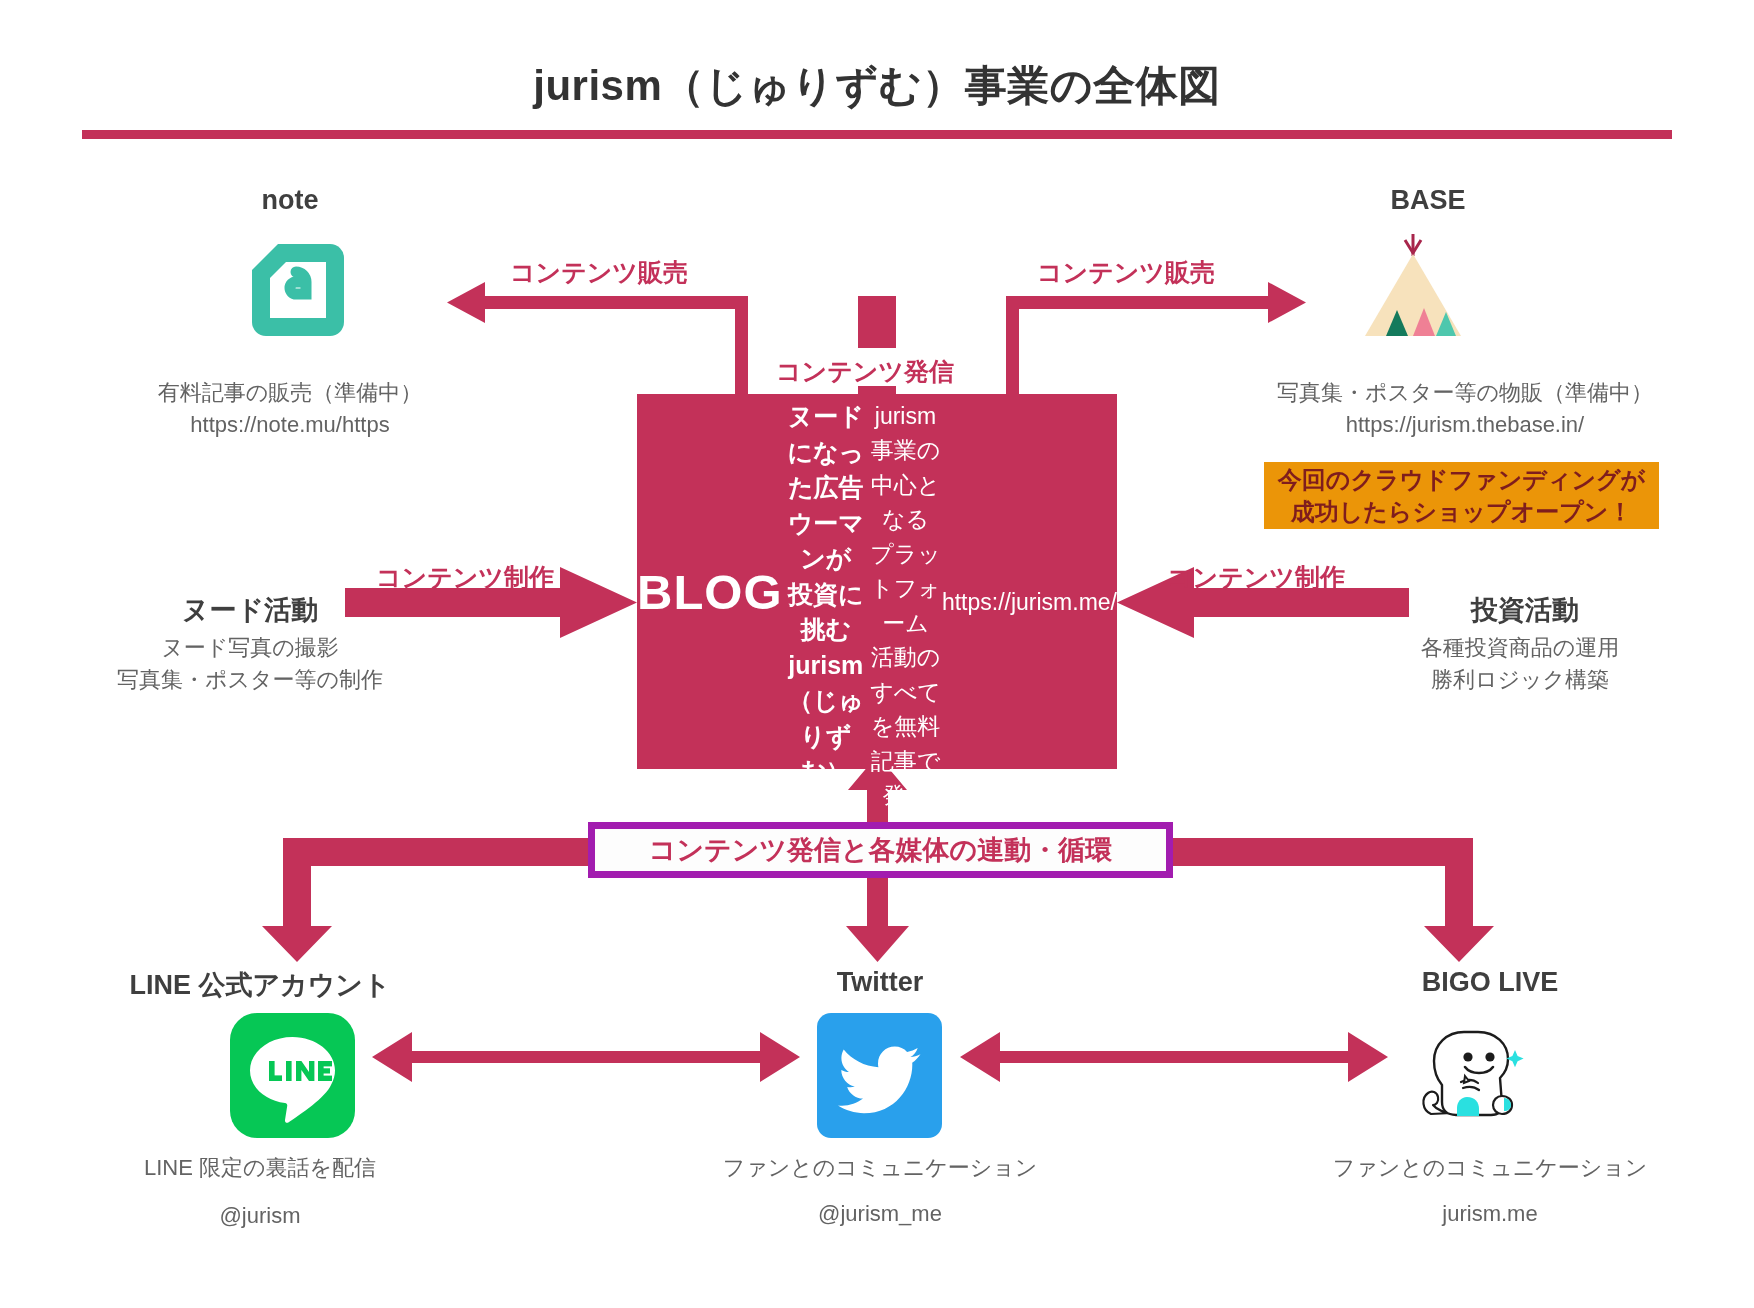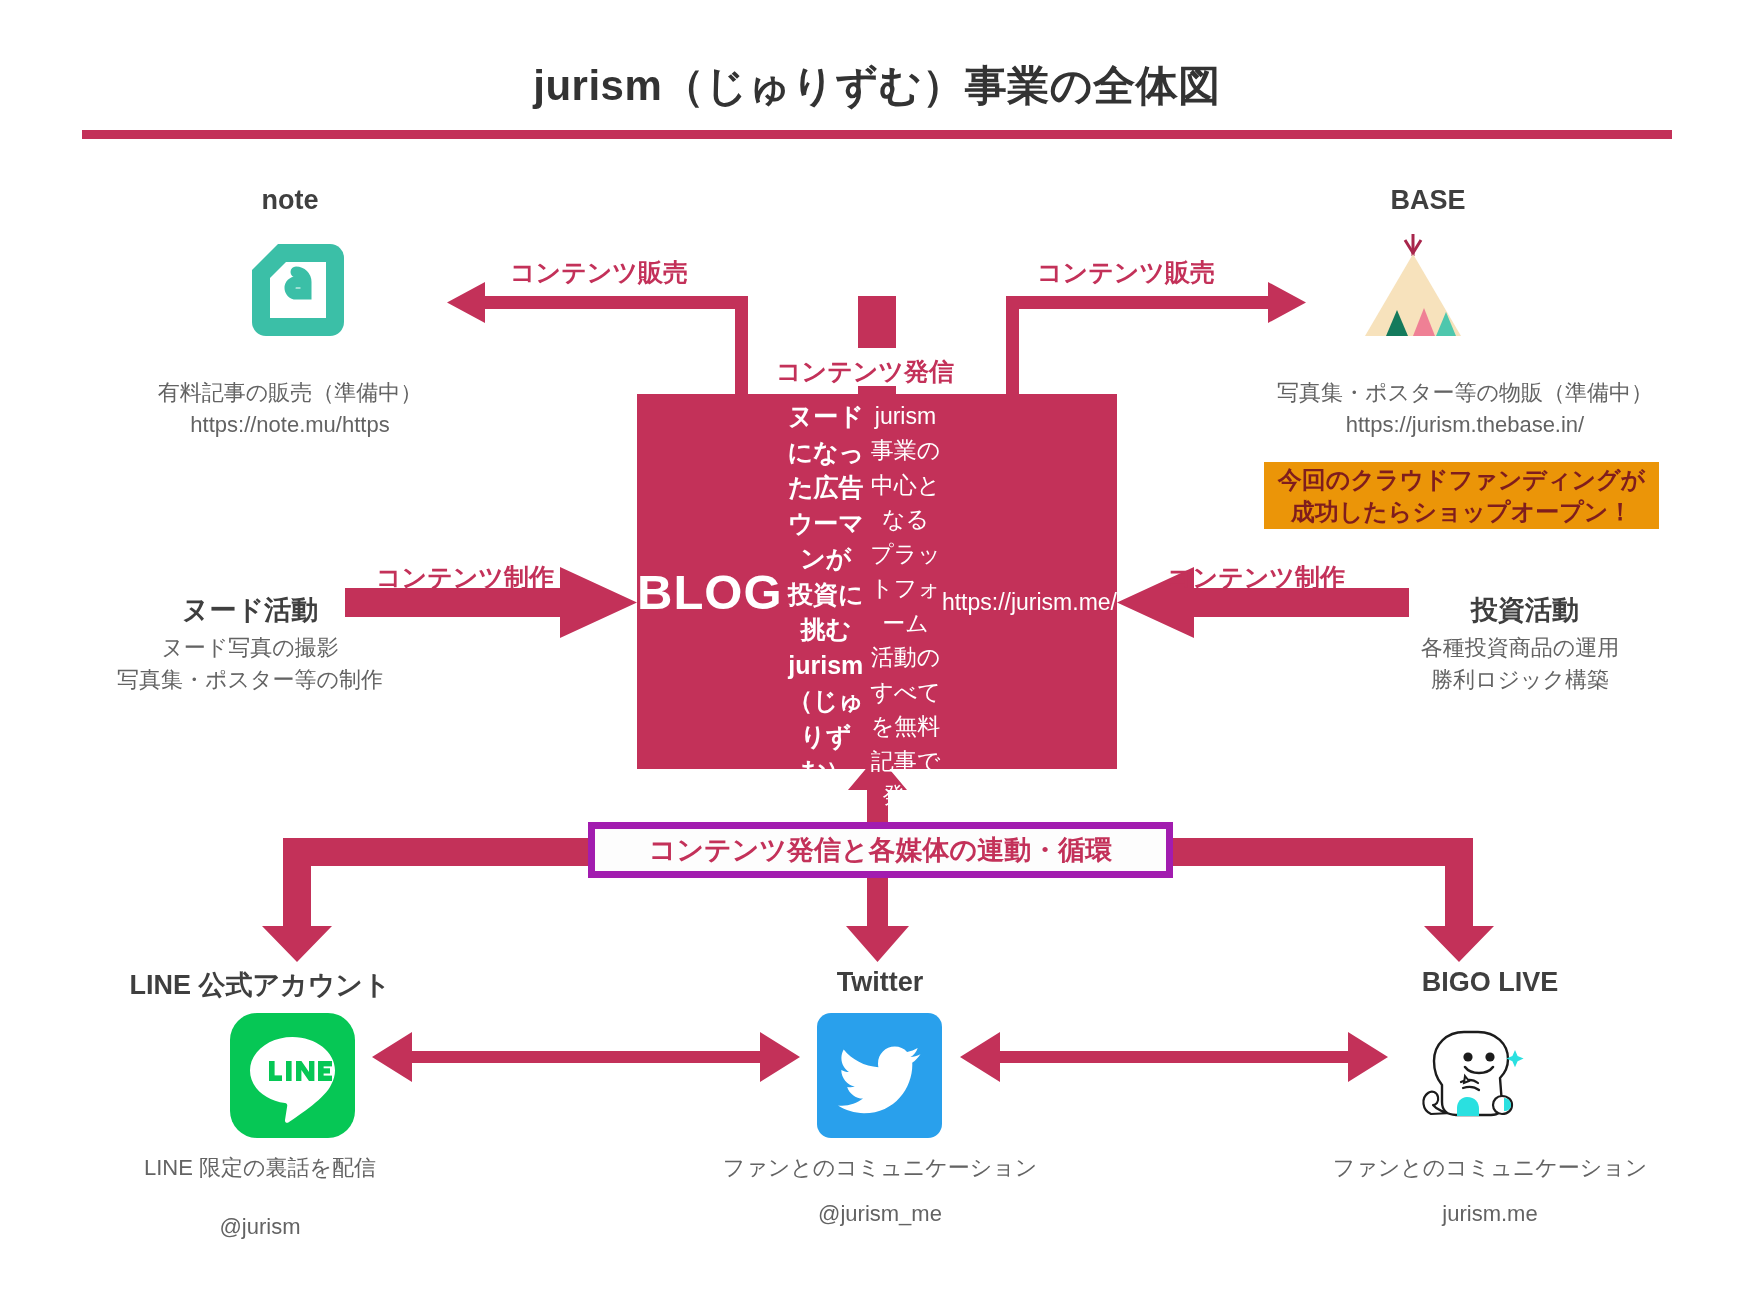--- a/index.html
+++ b/index.html
@@ -216,21 +216,21 @@
       <path d="M66 68 V48 h5.4 l7.6 11 V48 h5.4 v20 h-5.4 l-7.6 -11 v11 Z"></path>
       <rect x="88" y="48" width="14" height="5.4"></rect>
       <rect x="88" y="55.3" width="12" height="5.2"></rect>
       <rect x="88" y="62.6" width="14" height="5.4"></rect>
       <rect x="88" y="48" width="5.6" height="20"></rect>
     </g>
   </svg>
 </div>
 <div class="abs node-cap social-cap" id="line-cap">
   <div>LINE 限定の裏話を配信</div>
-  <div style="margin-top:27px">@jurism</div>
+  <div style="margin-top:16px">@jurism</div>
 </div>
 
 <div class="abs node-title social-title" id="tw-title">Twitter</div>
 <div class="abs" id="tw-icon" style="z-index:4">
   <svg viewBox="0 0 125 125" width="125" height="125" aria-hidden="true">
     <rect x="0" y="0" width="125" height="125" rx="14" fill="#29a0ec"></rect>
     <path fill="#ffffff" d="M103 41.5 c-3 1.3 -6.2 2.2 -9.6 2.6 3.4 -2 6.1 -5.3 7.3 -9.2 -3.2 1.9 -6.8 3.3 -10.6 4 -3.1 -3.3 -7.4 -5.3 -12.3 -5.3 -9.3 0 -16.8 7.5 -16.8 16.8 0 1.3 .1 2.6 .4 3.8 -14 -.7 -26.4 -7.4 -34.7 -17.6 -1.4 2.5 -2.3 5.4 -2.3 8.5 0 5.8 3 10.9 7.5 13.9 -2.7 -.1 -5.3 -.8 -7.6 -2.1 v .2 c0 8.1 5.8 14.9 13.5 16.5 -1.4 .4 -2.9 .6 -4.4 .6 -1.1 0 -2.1 -.1 -3.2 -.3 2.1 6.7 8.4 11.6 15.8 11.7 -5.8 4.5 -13.1 7.2 -21 7.2 -1.4 0 -2.7 -.1 -4 -.2 7.5 4.8 16.4 7.6 26 7.6 31.2 0 48.3 -25.9 48.3 -48.3 0 -.7 0 -1.5 -.1 -2.2 3.3 -2.4 6.2 -5.4 8.4 -8.8 Z"></path>
   </svg>
 </div>
 <div class="abs node-cap social-cap" id="tw-cap">

